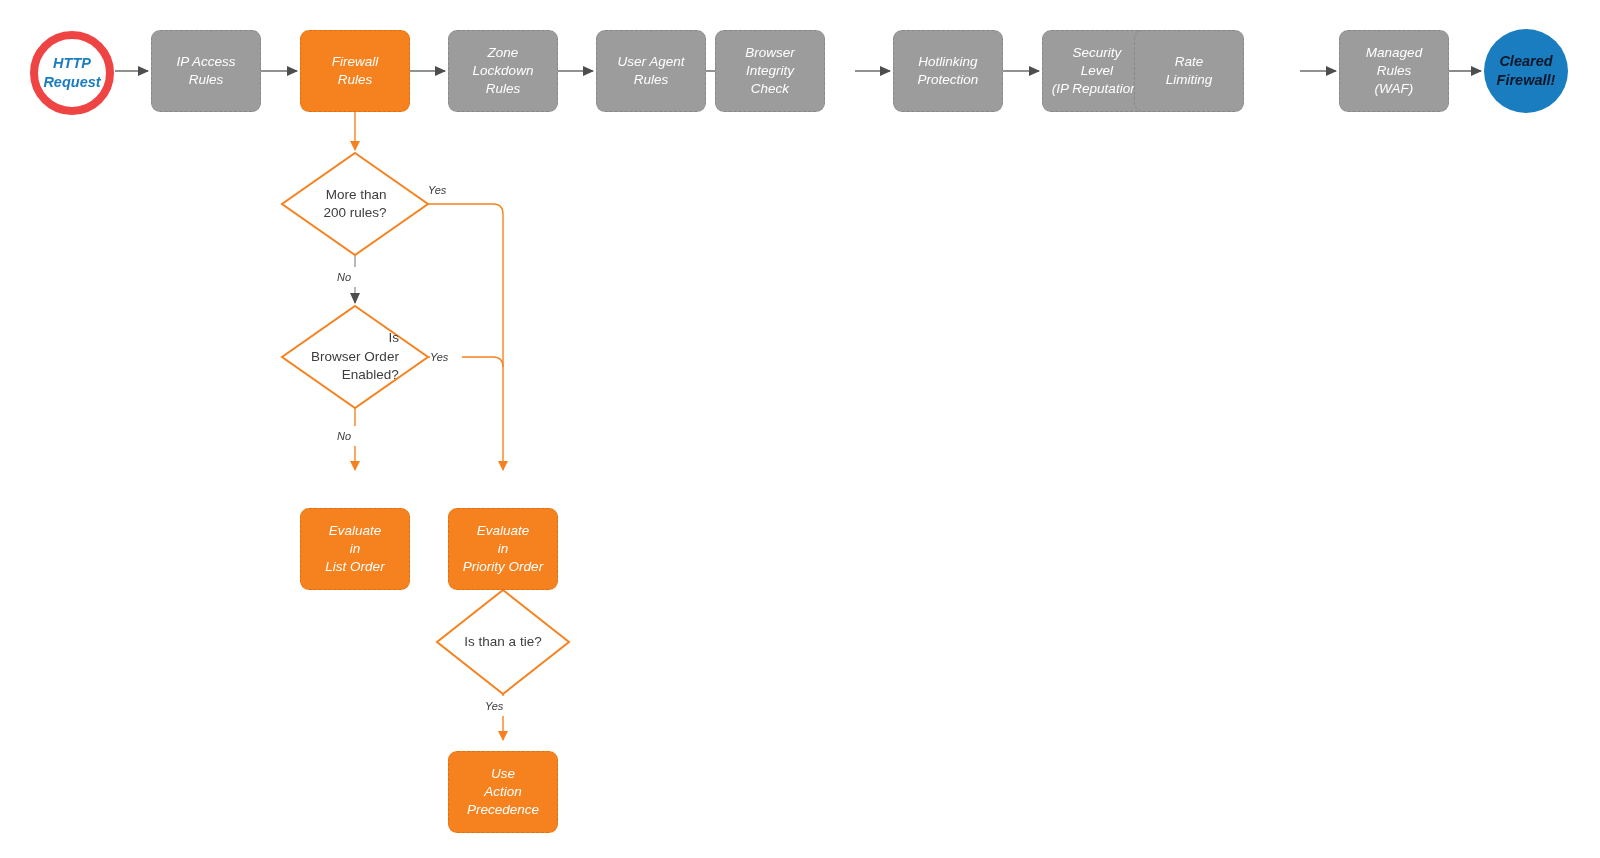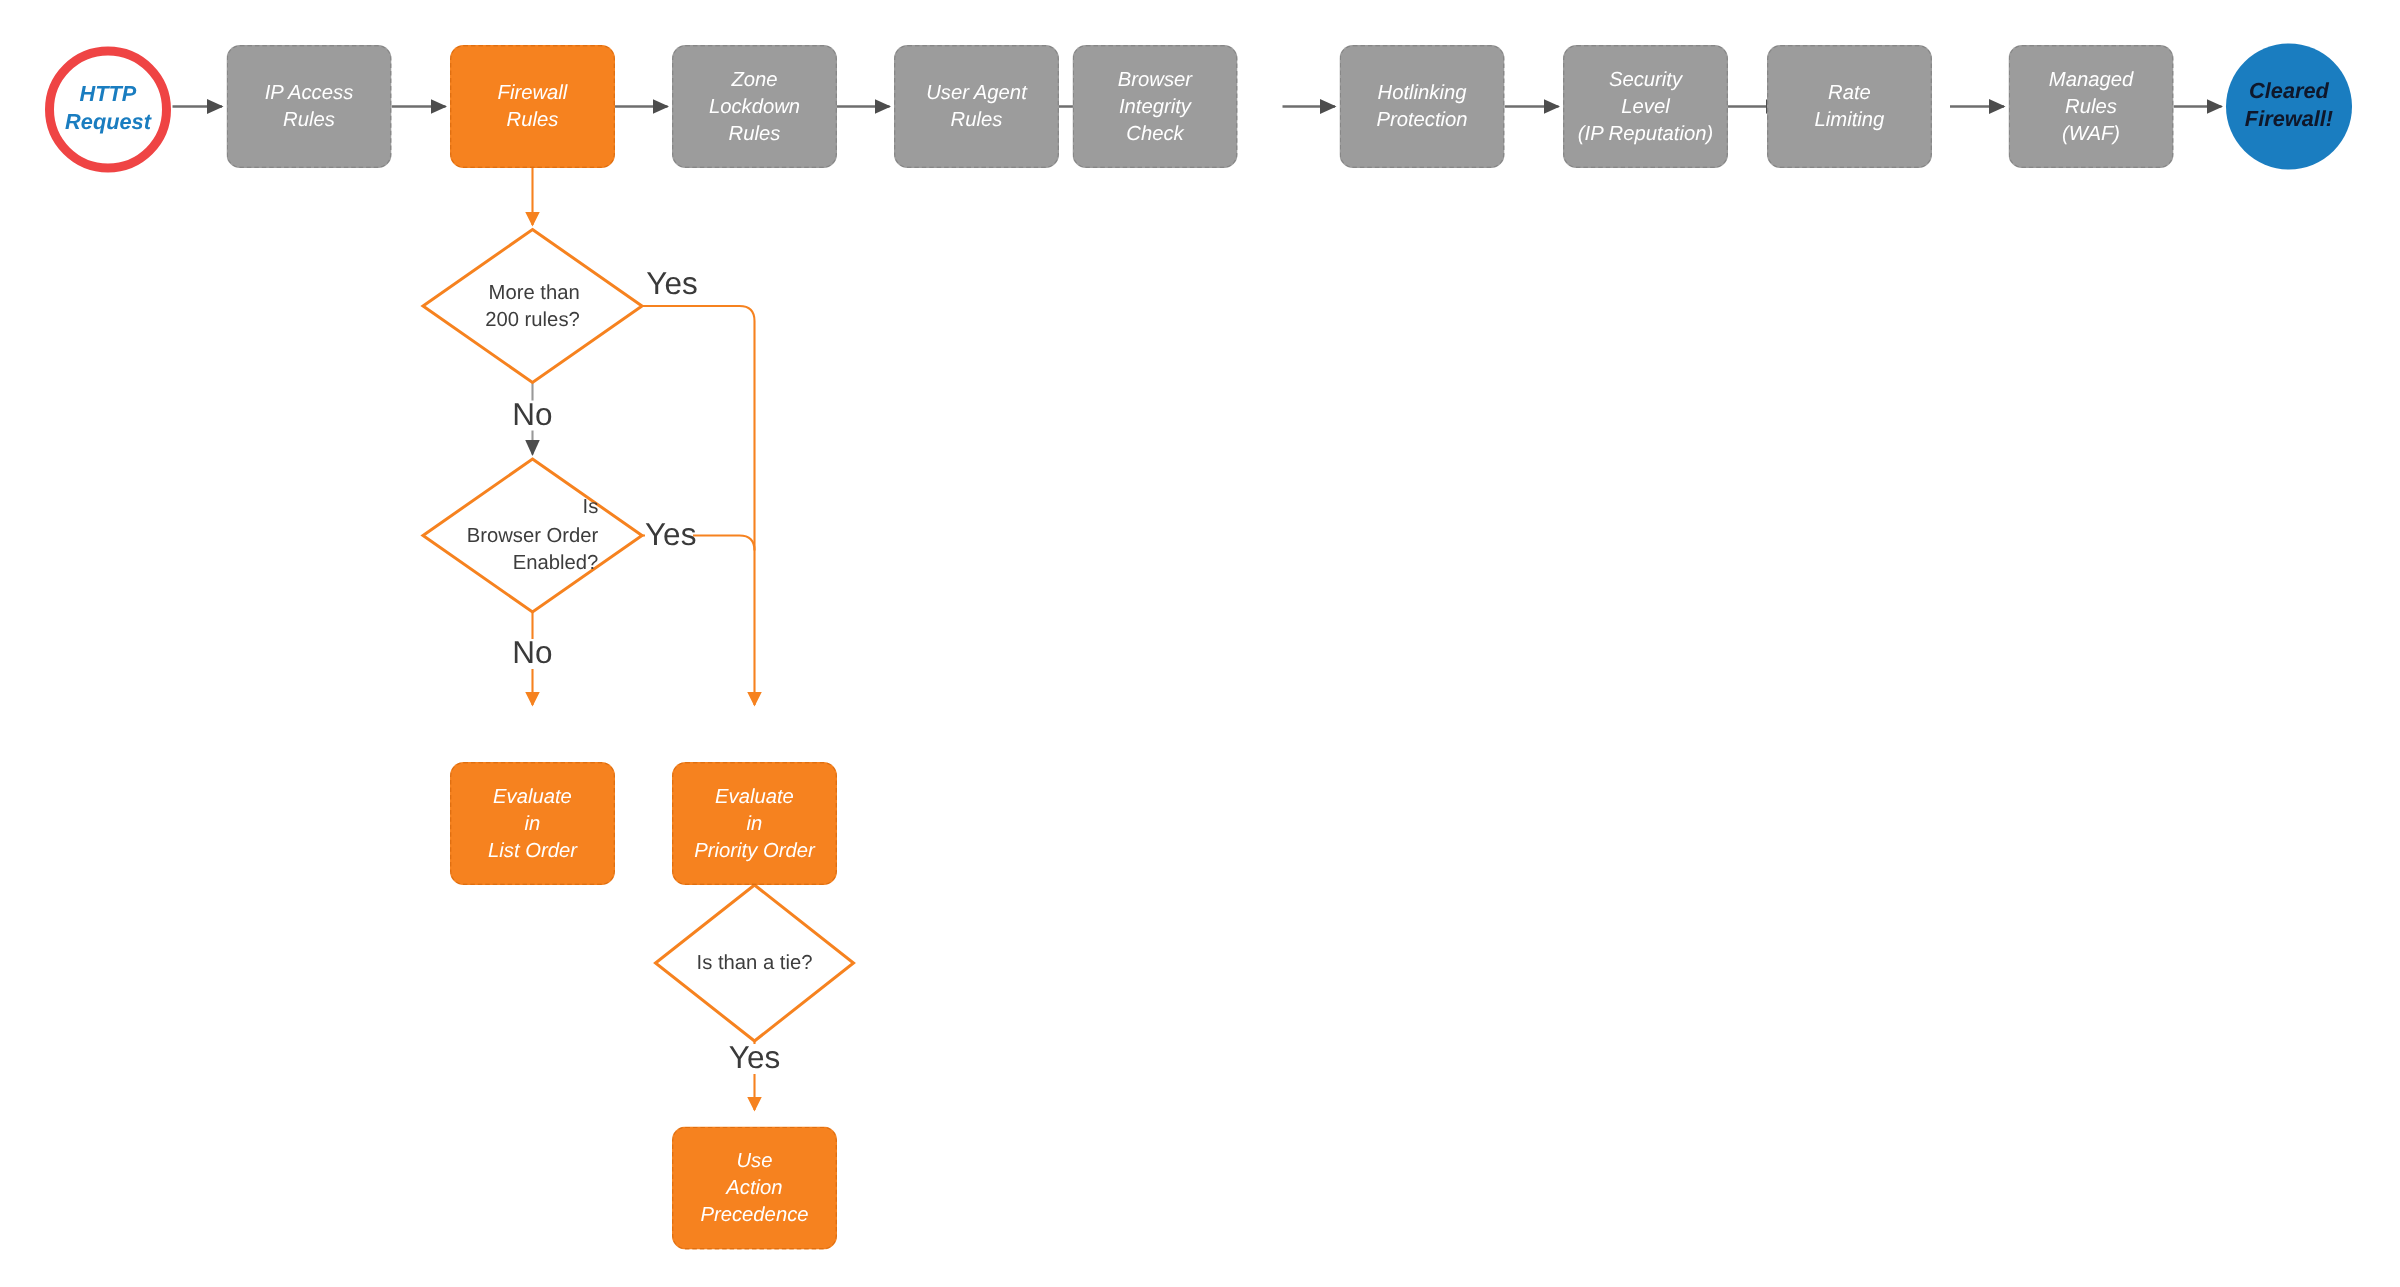--- a/index.html
+++ b/index.html
@@ -64,21 +64,21 @@
     font-size: 14.5px;
     line-height: 1.32;
   }
 
   .circle--start {
     left: 30px;
     top: 31px;
     width: 84px;
     height: 84px;
     background: #ffffff;
-    border: 6px solid #ef4444;
+    border: 8px solid #ef4444;
     color: #1A7DC0;
   }
 
   .circle--end {
     left: 1484px;
     top: 29px;
     width: 84px;
     height: 84px;
     background: #1A7DC0;
     color: #0f172a;
@@ -92,23 +92,24 @@
     text-align: right;
     white-space: pre-line;
     color: #3D3D3D;
     font-size: 13.5px;
     line-height: 1.36;
   }
 
   .elabel {
     position: absolute;
     color: #3A3A3A;
-    font-size: 21px;
+    font-style: italic;
+    font-size: 11px;
     line-height: 20px;
-    text-align: center;
+    text-align: left;
     background: #ffffff;
   }
 </style>
 </head>
 <body>
 
 <div class="canvas">
 
   <svg class="edges" width="1600" height="858" viewBox="0 0 1600 858">
     <defs>
@@ -177,21 +178,21 @@
   </div>
   <div class="node stage" style="left:893px">
     <span>Hotlinking
 Protection</span>
   </div>
   <div class="node stage" style="left:1042px">
     <span>Security
 Level
 (IP Reputation)</span>
   </div>
-  <div class="node stage" style="left:1178px">
+  <div class="node stage" style="left:1134px">
     <span>Rate
 Limiting</span>
   </div>
   <div class="node stage" style="left:1339px">
     <span>Managed
 Rules
 (WAF)</span>
   </div>
 
   <div class="dlabel" style="left:290px; top:179px; width:130px; height:50px;">More than

